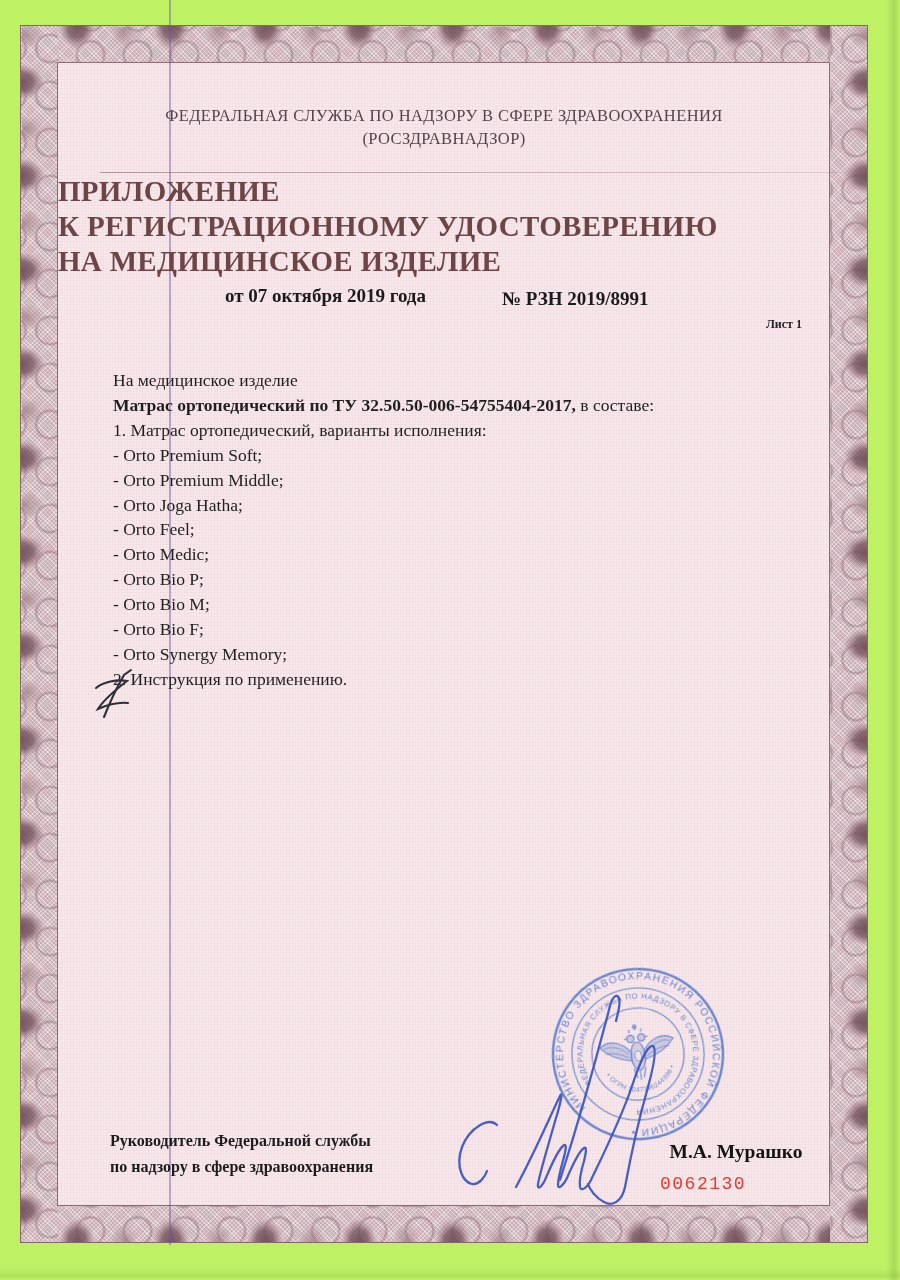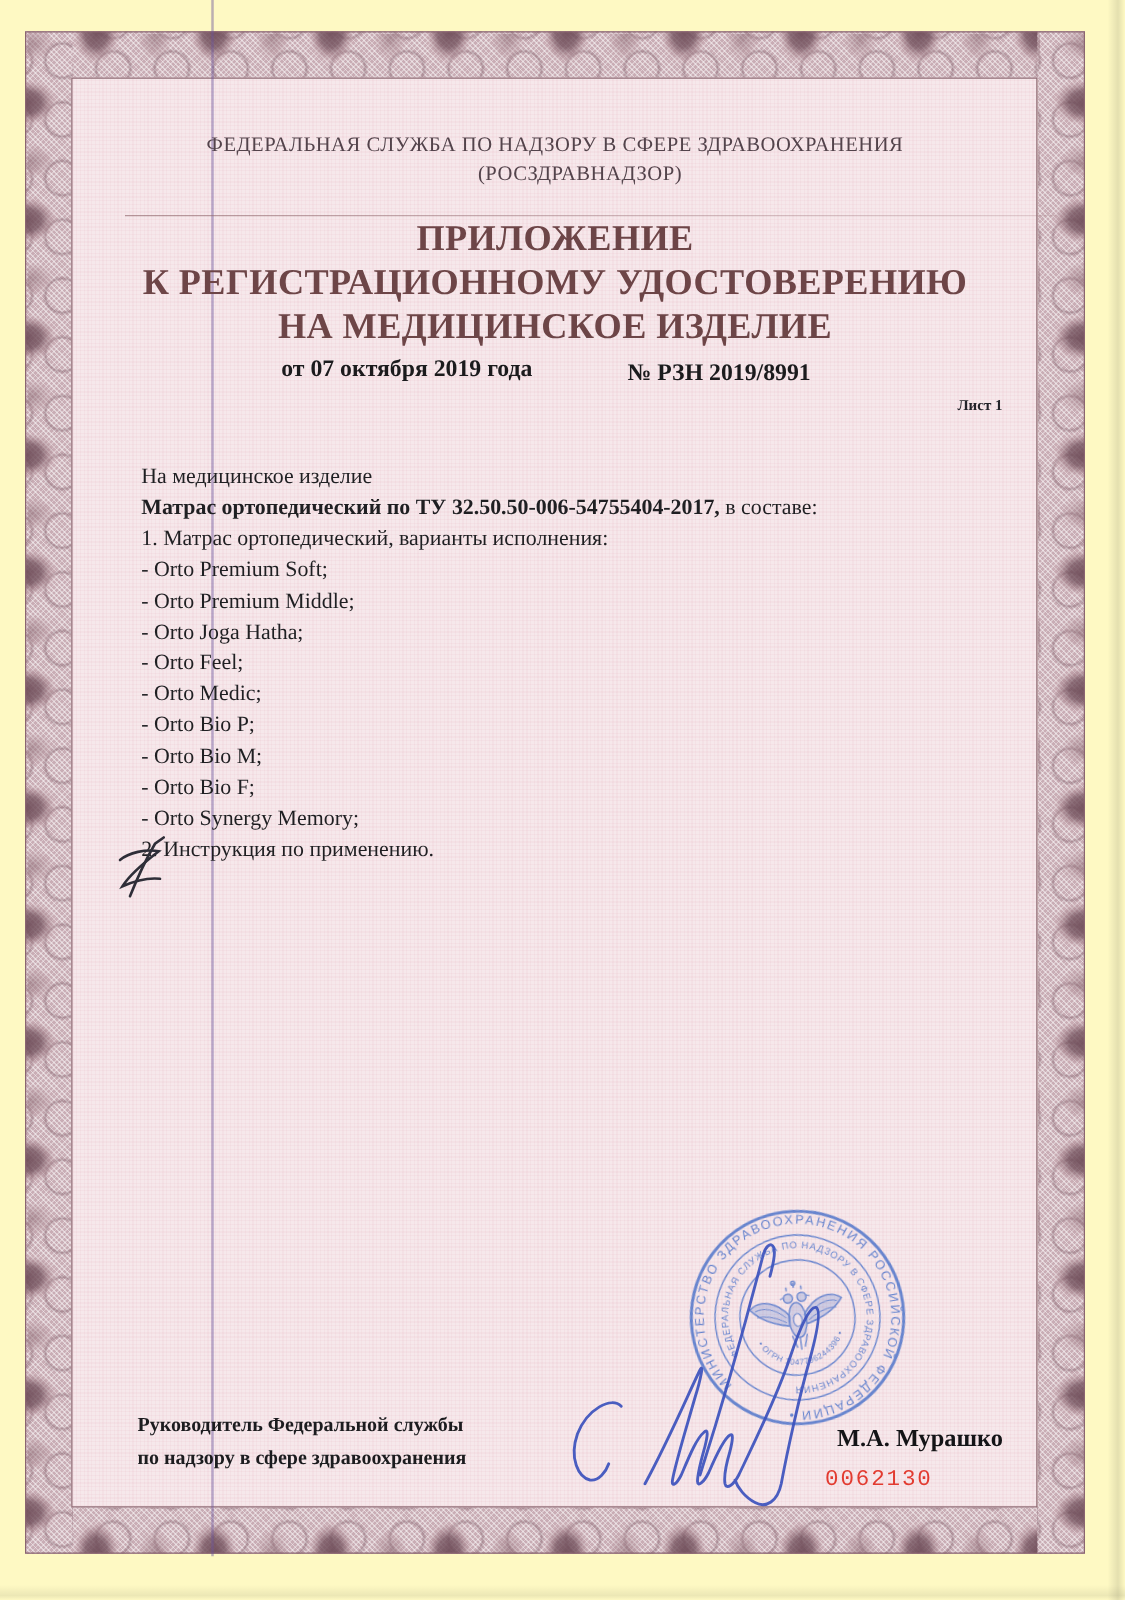--- a/index.html
+++ b/index.html
@@ -1,16 +1,16 @@
 <!DOCTYPE html>
 <html><head>
 <meta charset="utf-8">
 <style>
   html,body{margin:0;padding:0;background:#e9e9e9;}
-  .page{position:relative;width:900px;height:1280px;background:#fef9c3;overflow:hidden;
+  .page{position:relative;width:900px;height:1280px;background:#bef264;overflow:hidden;
         font-family:"Liberation Serif","DejaVu Serif",serif;}
   
   .edge-right{position:absolute;top:0;right:0;width:14px;height:100%;
     background:linear-gradient(to right,rgba(0,0,0,0) 0,rgba(0,0,0,.10) 60%,rgba(255,255,255,0) 100%);}
   .edge-bottom{position:absolute;left:0;bottom:0;width:100%;height:12px;
     background:linear-gradient(to bottom,rgba(0,0,0,0) 0,rgba(0,0,0,.07) 70%,rgba(0,0,0,0) 100%);}
 
   
   .doc-outline{position:absolute;left:20px;top:25px;width:848px;height:1218px;
     border:1px solid #8a6570;box-sizing:border-box;}
@@ -61,24 +61,24 @@
       repeating-linear-gradient(90deg,rgba(216,132,152,.07) 0 1px,rgba(0,0,0,0) 1px 3px);}
 
   
   .fold-line{position:absolute;left:169px;top:0;width:1.5px;height:1245px;
     background:rgba(106,85,155,.45);}
 
   
   .agency{position:absolute;left:58px;width:772px;text-align:center;
     color:#53434b;font-size:16.5px;letter-spacing:.4px;}
   .agency-1{top:106px;}
-  .agency-2{top:129px;margin-left:20px;}
+  .agency-2{top:129px;}
   .divider{position:absolute;left:100px;top:172px;width:745px;height:1px;
     background:linear-gradient(to right,rgba(146,105,110,.65),rgba(146,105,110,.2));}
-  .title-line{position:absolute;left:58px;width:772px;text-align:center;
+  .title-line{position:absolute;left:58px;width:772px;
     color:#6d4547;font-weight:700;font-size:29px;letter-spacing:.3px;}
   .title-1{top:175px;}
   .title-2{top:210px;}
   .title-3{top:245px;}
   .reg-row{position:absolute;top:285px;left:0;width:900px;height:30px;
     color:#1b1b1d;font-weight:700;font-size:19px;padding-left:38px;}
   .reg-date{position:absolute;left:225px;top:0;}
   .reg-number{position:absolute;left:502px;top:3px;}
   .sheet{position:absolute;top:317px;left:680px;width:122px;text-align:right;
     color:#24242a;font-weight:700;font-size:12px;}

